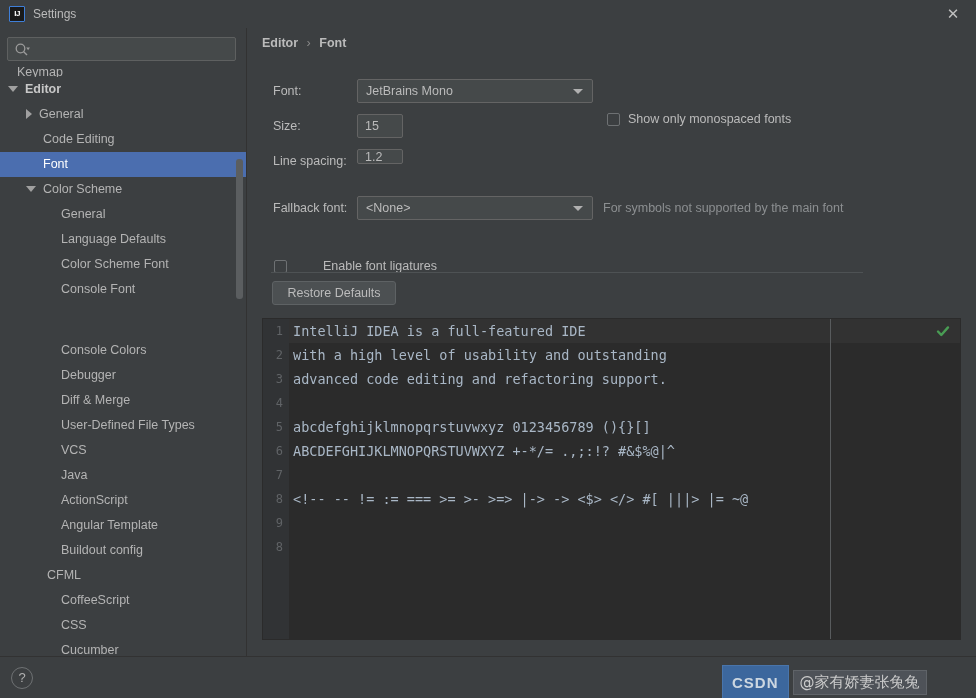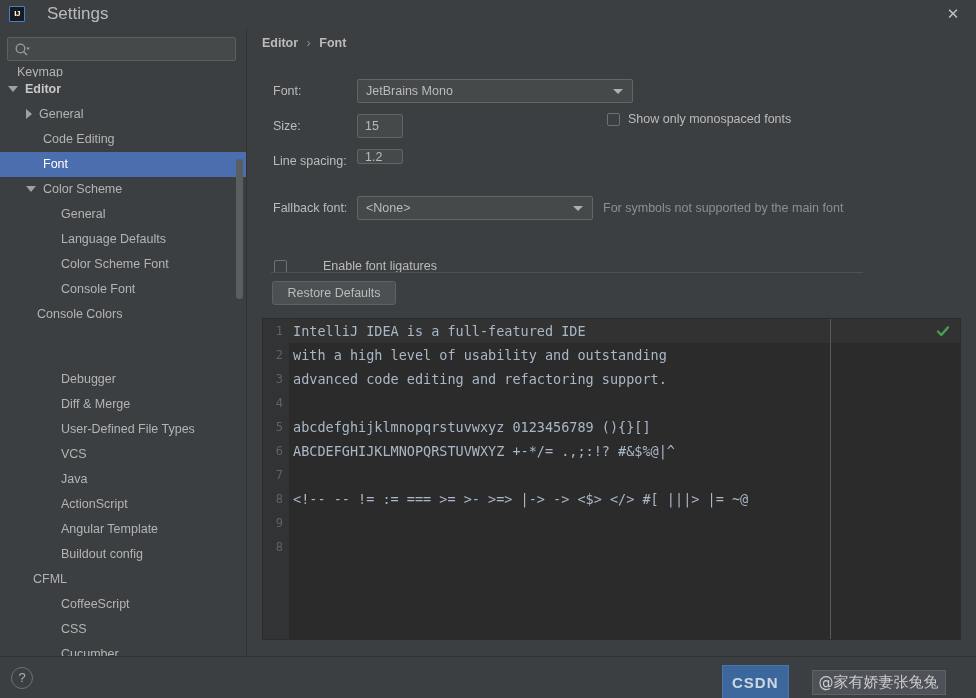--- a/index.html
+++ b/index.html
@@ -41,23 +41,23 @@
     color: #ffffff;
     font-size: 8px;
     font-weight: bold;
     line-height: 14px;
     text-align: center;
     letter-spacing: -0.5px;
     font-family: "Liberation Sans", sans-serif;
     box-sizing: border-box;
   }
   .title-text {
-    margin-left: 22px;
-    color: #bbbbbb;
-    font-size: 17px;
+    margin-left: 8px;
+    color: #bbbbbb;
+    font-size: 12px;
   }
   .close-btn {
     position: absolute;
     right: 0; top: 0;
     width: 46px; height: 28px;
     color: #c0c0c0;
     font-size: 15px;
     line-height: 28px;
     text-align: center;
     cursor: default;
@@ -357,21 +357,21 @@
     background: #3d6ba5;
     color: #d9e4ef;
     font-size: 15px;
     font-weight: bold;
     letter-spacing: 1px;
     padding: 8px 9px;
     border: 1px solid #4b7ab5;
     font-family: "Liberation Sans", sans-serif;
   }
   .wm-name {
-    margin-left: 23px;
+    margin-left: 4px;
     background: #50545a;
     color: #d8d8d8;
     font-size: 15px;
     padding: 2px 6px;
     border: 1px solid #63676c;
     font-family: "DejaVu Sans", sans-serif;
     white-space: nowrap;
   }
 </style>
 </head>
@@ -401,30 +401,30 @@
           <div class="tree-row clipped" style=""><span class="tw spacer"></span><span>Keymap</span></div>
           <div class="tree-row bold" style="padding-left: 8px;"><span class="tw down"></span><span>Editor</span></div>
           <div class="tree-row" style="padding-left: 26px;"><span class="tw right"></span><span>General</span></div>
           <div class="tree-row" style="padding-left: 26px;"><span class="tw spacer"></span><span>Code Editing</span></div>
           <div class="tree-row selected" style="padding-left: 26px;"><span class="tw spacer"></span><span>Font</span></div>
           <div class="tree-row" style="padding-left: 26px;"><span class="tw down"></span><span>Color Scheme</span></div>
           <div class="tree-row" style="padding-left: 44px;"><span class="tw spacer"></span><span>General</span></div>
           <div class="tree-row" style="padding-left: 44px;"><span class="tw spacer"></span><span>Language Defaults</span></div>
           <div class="tree-row" style="padding-left: 44px;"><span class="tw spacer"></span><span>Color Scheme Font</span></div>
           <div class="tree-row" style="padding-left: 44px;"><span class="tw spacer"></span><span>Console Font</span></div>
-          <div class="tree-row" style="padding-left: 20px;"><span class="tw spacer"></span><span>Console Colors</span></div>
-          <div class="tree-row" style="padding-left: 44px; margin-top: 40px;"><span class="tw spacer"></span><span>Debugger</span></div>
+          <div class="tree-row" style="padding-left: 44px; margin-top: 36px;"><span class="tw spacer"></span><span>Console Colors</span></div>
+          <div class="tree-row" style="padding-left: 44px;"><span class="tw spacer"></span><span>Debugger</span></div>
           <div class="tree-row" style="padding-left: 44px;"><span class="tw spacer"></span><span>Diff &amp; Merge</span></div>
           <div class="tree-row" style="padding-left: 44px;"><span class="tw spacer"></span><span>User-Defined File Types</span></div>
           <div class="tree-row" style="padding-left: 44px;"><span class="tw spacer"></span><span>VCS</span></div>
           <div class="tree-row" style="padding-left: 44px;"><span class="tw spacer"></span><span>Java</span></div>
           <div class="tree-row" style="padding-left: 44px;"><span class="tw spacer"></span><span>ActionScript</span></div>
           <div class="tree-row" style="padding-left: 44px;"><span class="tw spacer"></span><span>Angular Template</span></div>
           <div class="tree-row" style="padding-left: 44px;"><span class="tw spacer"></span><span>Buildout config</span></div>
-          <div class="tree-row" style="padding-left: 16px;"><span class="tw spacer"></span><span>CFML</span></div>
+          <div class="tree-row" style="padding-left: 30px;"><span class="tw spacer"></span><span>CFML</span></div>
           <div class="tree-row" style="padding-left: 44px;"><span class="tw spacer"></span><span>CoffeeScript</span></div>
           <div class="tree-row" style="padding-left: 44px;"><span class="tw spacer"></span><span>CSS</span></div>
           <div class="tree-row" style="padding-left: 44px;"><span class="tw spacer"></span><span>Cucumber</span></div>
           <div class="tree-row" style="padding-left: 44px;"><span class="tw spacer"></span><span>Database</span></div>
         </div>
       <div class="sb-track">
         <div class="sb-thumb" id="sb-thumb" style="top: 92px; height: 140px;"></div>
       </div>
     </div>
   </div>
@@ -433,21 +433,21 @@
 
   <div class="content">
 
     <div class="breadcrumb">
       <span>Editor</span>
       <span class="bc-sep">›</span>
       <span>Font</span>
     </div>
 
     <div class="form-label" style="left:26px; top:56px;">Font:</div>
-    <div class="combo" style="left:110px; top:51px; width:276px; height:24px;text-align:center;">
+    <div class="combo" style="left:110px; top:51px; width:236px; height:24px;text-align:center;">
       <span class="val">JetBrains Mono</span>
       <span class="arrow"></span>
     </div>
     <div class="checkbox-row" style="left:360px; top:84px;">
       <span class="cb-box"></span>
       <span class="cb-label">Show only monospaced fonts</span>
     </div>
 
     <div class="form-label" style="left:26px; top:91px;">Size:</div>
     <input class="txtfield" style="left: 110px; top: 86px; width: 46px; height: 24px;" value="15">

